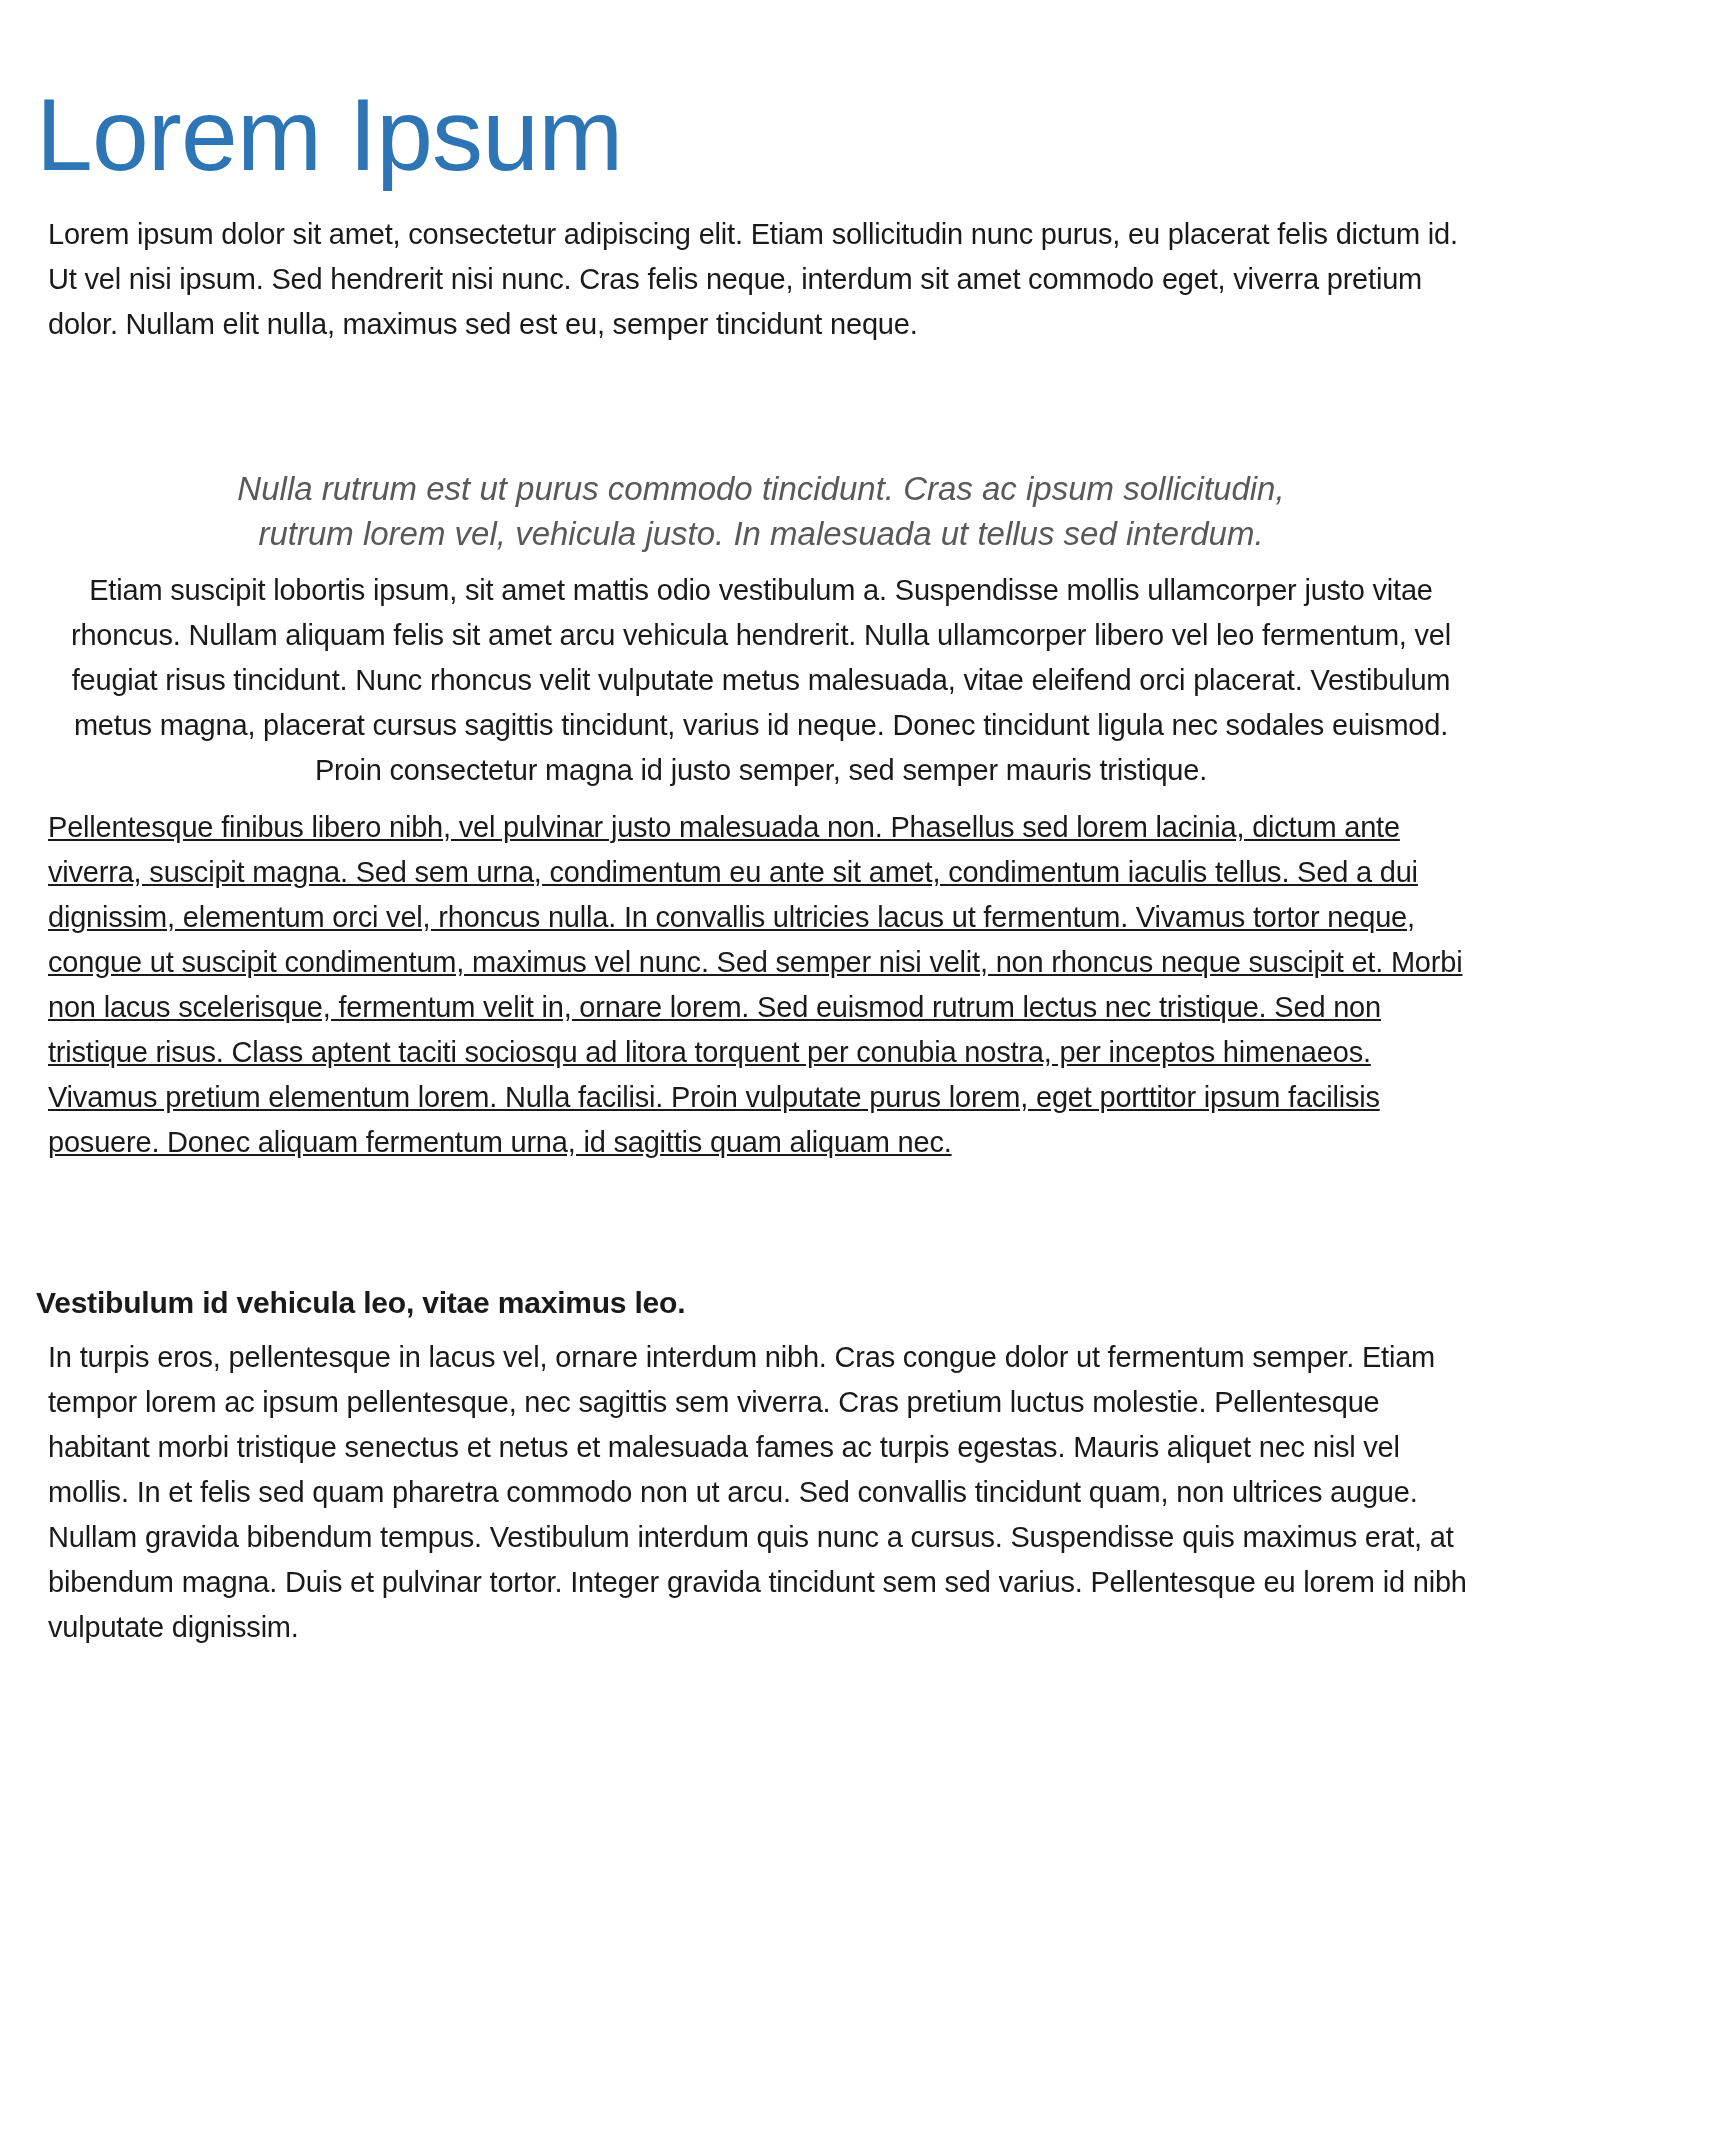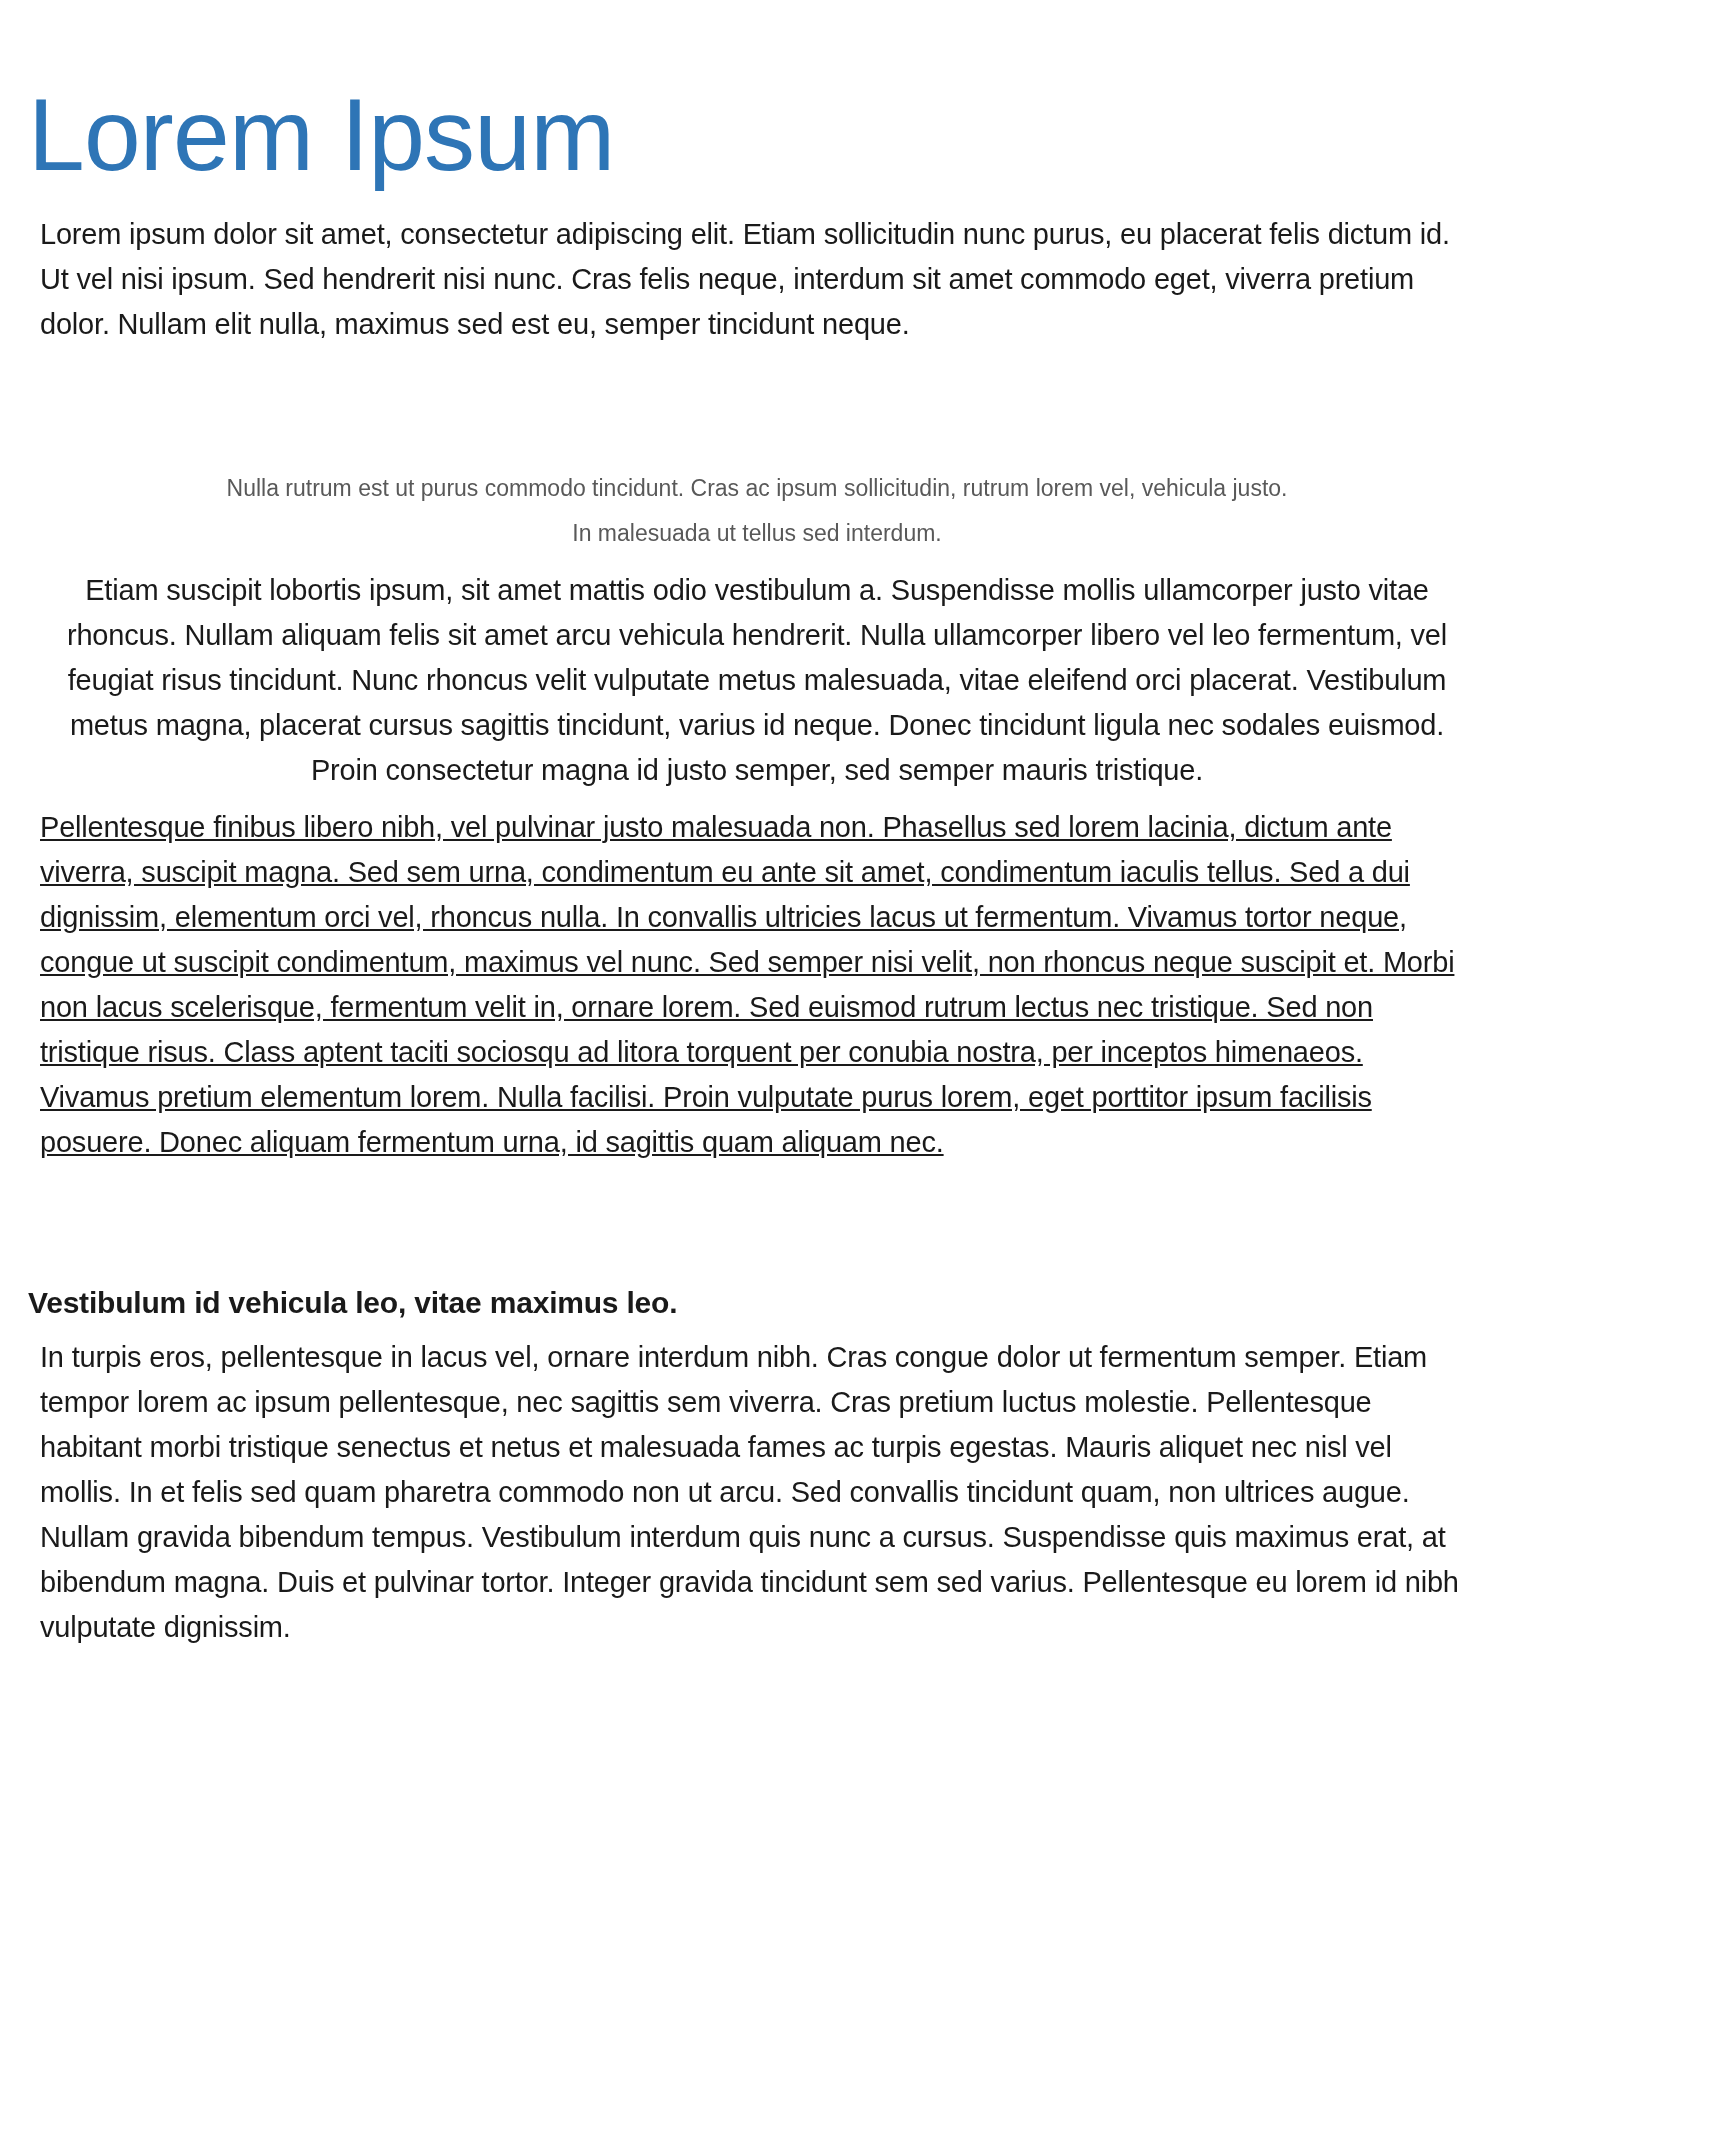--- a/index.html
+++ b/index.html
@@ -11,21 +11,21 @@
     width: 1721px;
     height: 2151px;
     overflow: hidden;
     font-family: "Liberation Sans", sans-serif;
     color: var(--color-body, #1a1a1a);
   }
   .page {
     box-sizing: border-box;
     width: 1538px;
     height: 2151px;
-    padding: 33px 52px 0 28px;
+    padding: 33px 52px 0 36px;
     background: #ffffff;
   }
   .doc-title {
     margin: 39px 0 0 0;
     font-size: 102px;
     font-weight: 400;
     line-height: 1.25;
     letter-spacing: -0.8px;
     color: var(--color-title, #2e75b6);
   }
@@ -43,22 +43,23 @@
     font-size: 29px;
     line-height: 45px;
     letter-spacing: -0.2px;
     color: var(--color-body, #1a1a1a);
     max-width: 1617px;
   }
   .para-intro   { margin-top: 106px; }
   .pull-quote {
     margin: 119px 0 0 0;
     padding: 0 188px;
-    font-size: 23px;
+    font-size: 33px;
     line-height: 45px;
+    font-style: italic;
     text-align: center;
     color: var(--color-quote, #595959);
   }
   .para-body-1  { margin-top: 23.5px; text-align: center; }
   .section-heading {
     margin: 117px 0 0 0;
     font-size: 30px;
     font-weight: 700;
     line-height: 41px;
     letter-spacing: -0.2px;

